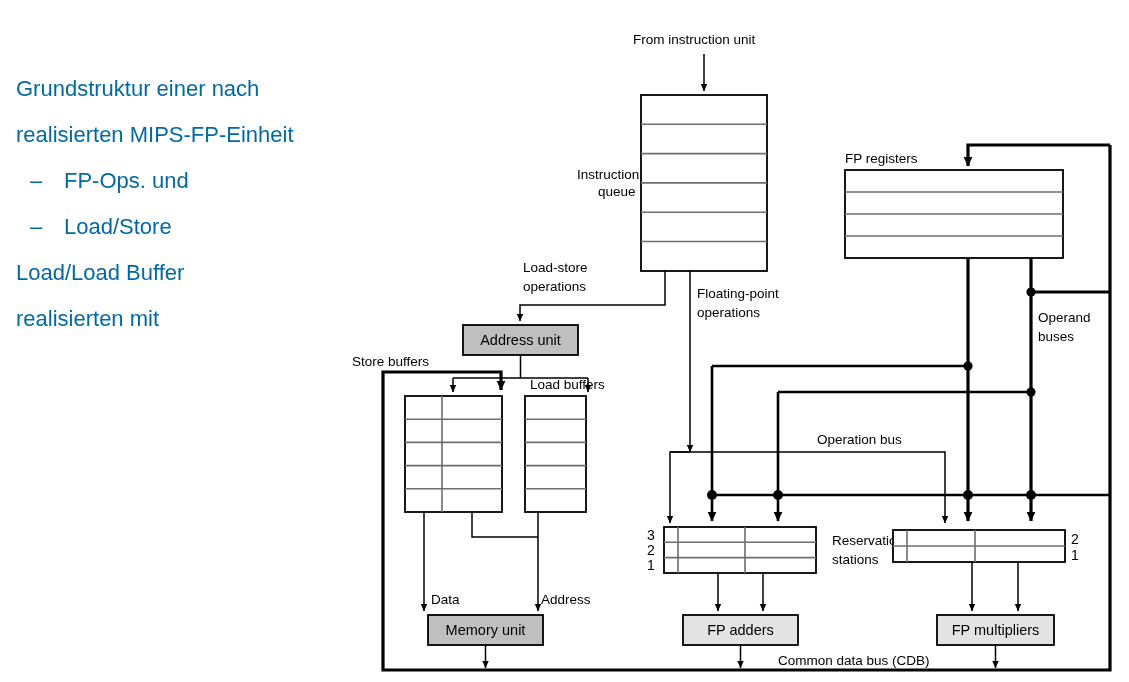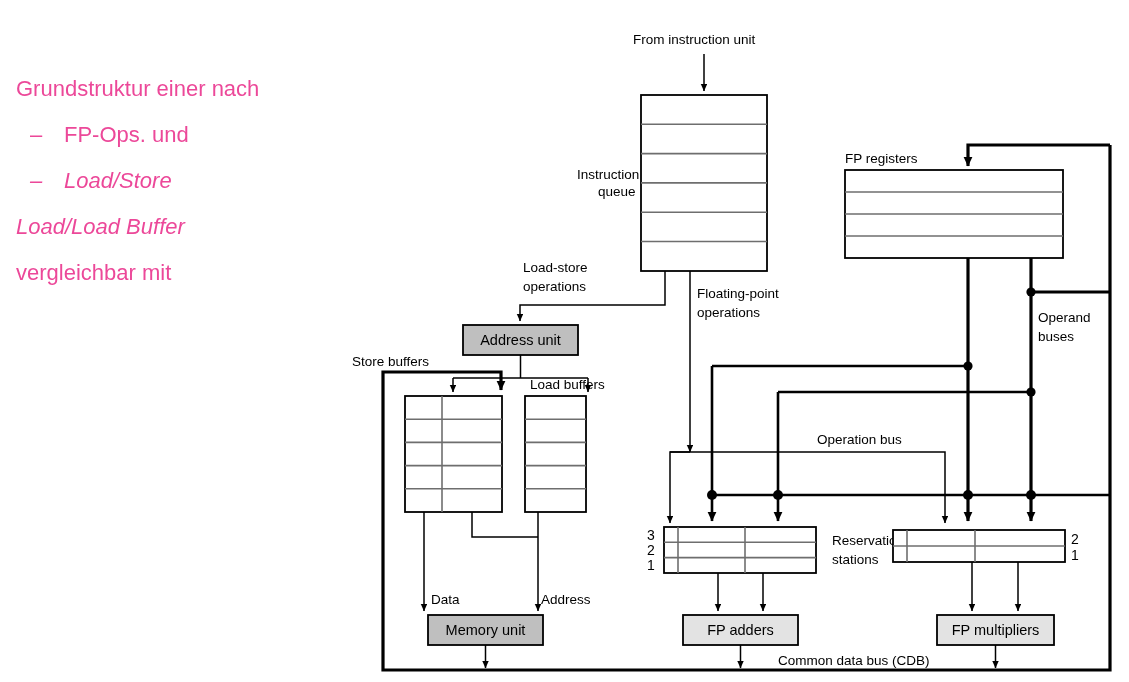--- a/index.html
+++ b/index.html
@@ -6,42 +6,43 @@
   body{
     width:1129px;height:682px;background:#ffffff;
     font-family:"Liberation Sans", sans-serif;
     overflow:hidden;position:relative;
   }
   #root{position:absolute;inset:0;}
   .textblock{
     position:absolute;left:16px;top:78px;width:360px;
   }
   .tline{
-    font-size:22px;color:#ec4899;line-height:1.0;margin:0 0 24px 0;
+    font-size:22px;color:#0369a1;line-height:1.0;margin:0 0 24px 0;
     white-space:nowrap;
   }
-  .tline.ital{font-style:italic;}
+  .tline.ital{}
   .tline.bullet{padding-left:14px;}
   .tline.bullet .dash{display:inline-block;width:34px;}
   svg{position:absolute;left:0;top:0;}
   .lbl{font-family:"Liberation Sans", sans-serif;font-size:13.5px;fill:#000;}
   .boxlbl{font-family:"Liberation Sans", sans-serif;font-size:14.5px;fill:#000;}
   .numlbl{font-family:"Liberation Sans", sans-serif;font-size:14px;fill:#000;}
 </style>
 </head>
 <body>
 
 <div id="root">
 
   <div class="textblock">
     <div class="tline">Grundstruktur einer nach</div>
+    <div class="tline">realisierten MIPS-FP-Einheit</div>
     <div class="tline bullet"><span class="dash">–</span><span>FP-Ops. und</span></div>
     <div class="tline bullet ital"><span class="dash">–</span><span>Load/Store</span></div>
     <div class="tline ital">Load/Load Buffer</div>
-    <div class="tline">vergleichbar mit</div>
+    <div class="tline">realisierten mit</div>
   </div>
 
   <svg width="1129" height="682" viewBox="0 0 1129 682">
     <defs>
       <marker id="ah" markerWidth="9" markerHeight="9" refX="7.4" refY="3.4" orient="auto" markerUnits="userSpaceOnUse">
         <path d="M0,0 L7.6,3.4 L0,6.8 z" fill="#000"></path>
       </marker>
       <marker id="ahT" markerWidth="13" markerHeight="13" refX="9.5" refY="4.6" orient="auto" markerUnits="userSpaceOnUse">
         <path d="M0,0 L10,4.6 L0,9.2 z" fill="#000"></path>
       </marker>

